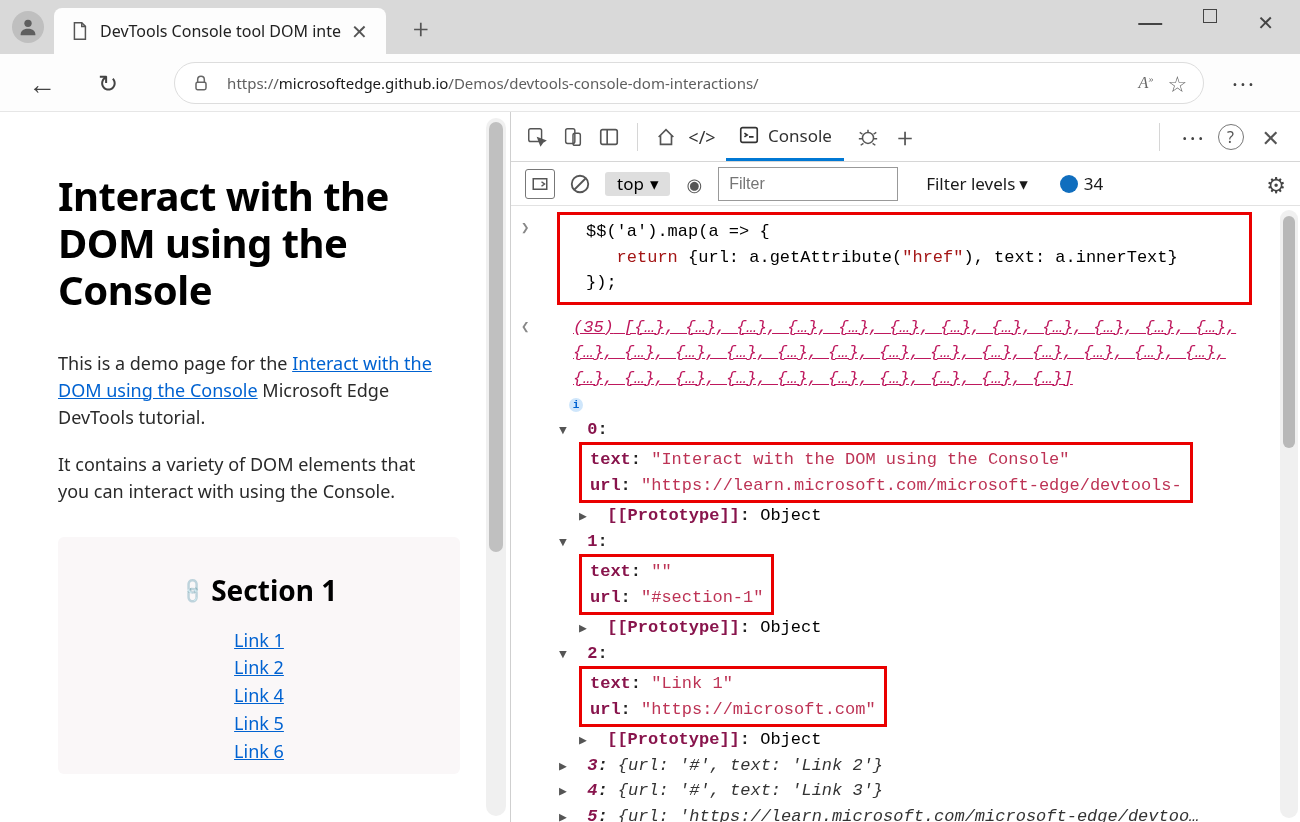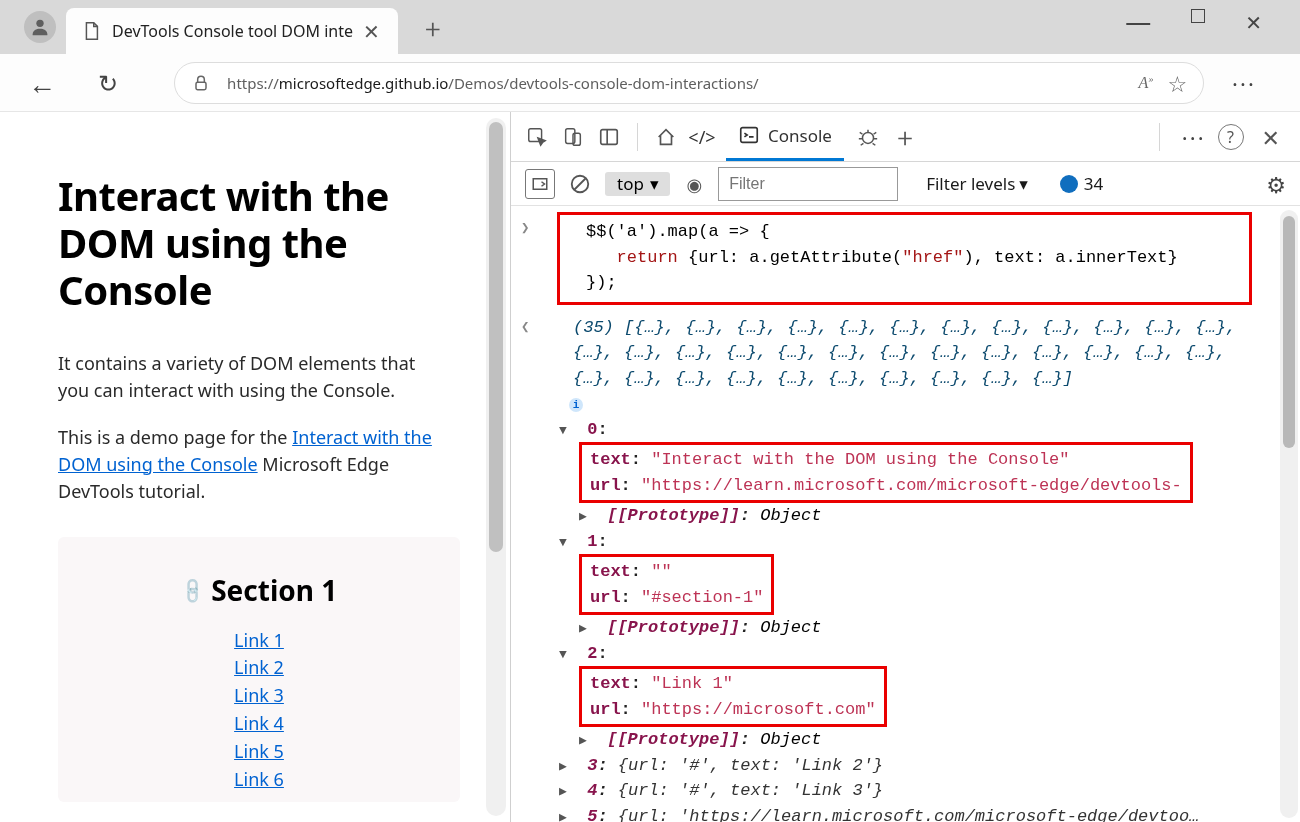--- a/index.html
+++ b/index.html
@@ -1,19 +1,19 @@
 <!DOCTYPE html>
 <html><head>
 <meta charset="utf-8">
 <style>
   * { box-sizing: border-box; margin: 0; padding: 0; }
   body { font-family: "Segoe UI", system-ui, sans-serif; font-size: 14px; background: #fff; color: #000; overflow: hidden; width: 1300px; height: 822px; }
 
   
-  .title-bar { display: flex; align-items: center; height: 54px; background: #d9d9d9; padding: 0 20px; }
+  .title-bar { display: flex; align-items: center; height: 54px; background: #d9d9d9; padding: 0 8px; }
   .avatar { width: 32px; height: 32px; background: #bfbfbf; border-radius: 50%; display: flex; align-items: center; justify-content: center; margin-right: 10px; margin-left: 4px; }
   .avatar svg { width: 22px; height: 22px; fill: #5f5f5f; }
   .tab { display: flex; align-items: center; background: #fdfdfd; height: 46px; margin-top: 8px; padding: 0 14px 0 14px; border-radius: 8px 8px 0 0; min-width: 300px; max-width: 370px; position: relative; }
   .tab-icon { width: 22px; height: 22px; margin-right: 10px; }
   .tab-title { font-size: 16px; color: #222; white-space: nowrap; overflow: hidden; text-overflow: clip; flex: 1; }
   .tab-close { font-size: 20px; color: #555; padding: 0 4px 0 10px; }
   .new-tab { font-size: 26px; color: #555; margin-left: 22px; font-weight: 300; }
   .win-controls { margin-left: auto; display: flex; gap: 40px; padding-right: 18px; color: #444; }
   .win-controls span { font-size: 14px; }
   .win-controls .square { width: 14px; height: 14px; border: 1.5px solid #444; display: inline-block; }
@@ -73,30 +73,30 @@
 
   .hl-red { border: 3px solid #ea0000; display: block; }
   .code-block { padding: 4px 26px 6px 26px; margin: 2px 0 6px 18px; }
   .code-block .kw { color: #a31515; }
   .code-block .str { color: #a31515; }
   .arrow { display: inline-block; width: 18px; color: #555; font-size: 13px; }
   .arrow.right::before { content: "▶"; }
   .arrow.down::before { content: "▼"; }
   .arrow.input::before { content: "❯"; color: #888; font-size: 14px; }
   .arrow.output::before { content: "❮"; color: #888; font-size: 14px; }
-  .gray-i { font-style: italic; color: #0c4a6e; padding-left: 52px; display: block; max-width: 700px; }
+  .gray-i { font-style: italic; color: #be185d; padding-left: 52px; display: block; max-width: 700px; text-decoration: underline; }
   .idx, .key, .proto { color: #88144c; font-weight: 600; }
   .strv { color: #bd3355; }
   .txt { color: #222; font-weight: 600; }
   .info-i { display: inline-block; width: 14px; height: 14px; background: #cfe6fb; color: #0062d1; font-size: 11px; font-weight: bold; border-radius: 50%; text-align: center; line-height: 14px; margin-left: 52px; }
 
   .obj-block { margin-left: 62px; }
   .obj-block.boxed { border: 3px solid #ea0000; padding: 2px 8px; display: inline-block; }
   .obj-block .line { white-space: nowrap; }
-  .proto-row { margin-left: 62px; font-style: italic; }
+  .proto-row { margin-left: 62px; }
   .idx-row { margin-left: 42px; }
   .simple-row { margin-left: 42px; white-space: nowrap; overflow: hidden; font-style: italic; }
 
 </style>
 </head>
 <body>
 
 <div class="title-bar">
   <div class="avatar">
     <svg viewBox="0 0 24 24">
@@ -137,33 +137,32 @@
   <span class="menu-dots">···</span>
 </div>
 
 <div class="content-row">
 
   <div class="page-pane">
     <div class="page-scroll">
         <div class="page-scroll-thumb"></div>
       </div>
     <h1>Interact with the DOM using the Console</h1>
-    <p>It contains a variety of DOM elements that you can interact with using the Console.</p>
     <p>
       <span>This is a demo page for the </span><a href="#" class="link">Interact with the DOM using the Console</a><span> Microsoft Edge DevTools tutorial.</span>
     </p>
+    <p>It contains a variety of DOM elements that you can interact with using the Console.</p>
     <div class="section-box">
       <h2>
           <span class="link-anchor">🔗</span>
           <span>Section 1</span>
         </h2>
       <div class="links">
         <a href="#">Link 1</a>
         <a href="#">Link 2</a>
-        <a href="#">Link 3</a>
         <a href="#">Link 4</a>
         <a href="#">Link 5</a>
         <a href="#">Link 6</a>
       </div>
     </div>
   </div>
 
   <div class="devtools">
     <div class="dt-tabs">
       <span class="dt-icon">

